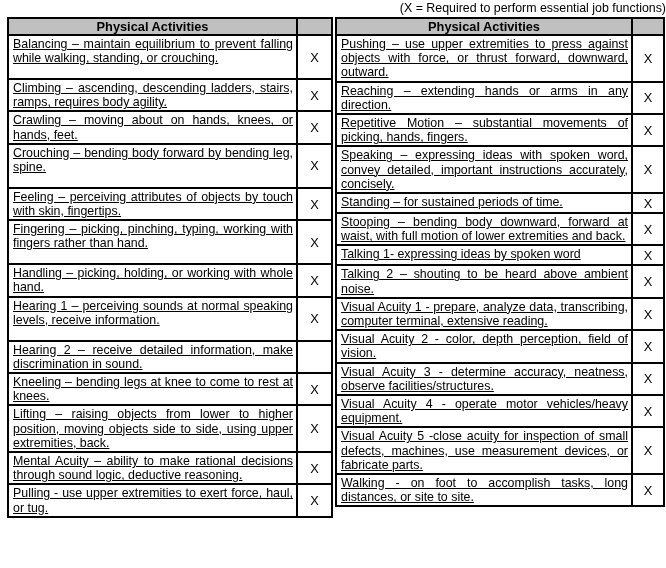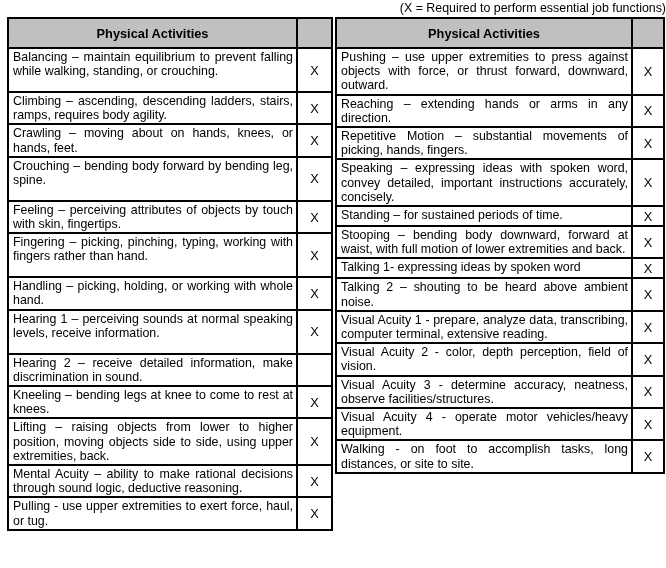--- a/index.html
+++ b/index.html
@@ -38,29 +38,30 @@
   td, th {
     border: 2px solid #000000;
     vertical-align: top;
     box-sizing: border-box;
   }
   th.hdr {
     background: #c0c0c0;
     font-weight: bold;
     font-size: 12.8px;
     text-align: center;
-    height: 30px;
+    height: 17px;
     padding: 0 2px;
     vertical-align: middle;
   }
   th.hdr-x { background: #c0c0c0; }
   td.desc {
     text-align: justify;
     padding: 1px 3px 1px 4px;
     line-height: 14.2px;
+    text-decoration: underline;
   }
   td.xcol {
     text-align: center;
     vertical-align: middle;
     padding: 0;
     font-size: 12.8px;
   }
   .left-tbl  col.c-desc { width: 289px; }
   .left-tbl  col.c-x    { width: 35px; }
   .right-tbl col.c-desc { width: 296px; }
@@ -194,19 +195,23 @@
     </tr>
     <tr>
       <td class="desc">Visual Acuity 3 - determine accuracy, neatness, observe facilities/structures.</td>
       <td class="xcol">X</td>
     </tr>
     <tr class="pad2">
       <td class="desc">Visual Acuity 4 - operate motor vehicles/heavy equipment.</td>
       <td class="xcol">X</td>
     </tr>
     <tr>
+      <td class="desc">Visual Acuity 5 -close acuity for inspection of small defects, machines, use measurement devices, or fabricate parts.</td>
+      <td class="xcol">X</td>
+    </tr>
+    <tr>
       <td class="desc">Walking - on foot to accomplish tasks, long distances, or site to site.</td>
       <td class="xcol">X</td>
     </tr>
   </tbody>
     </table>
 
 </div>
 
 </body></html>

